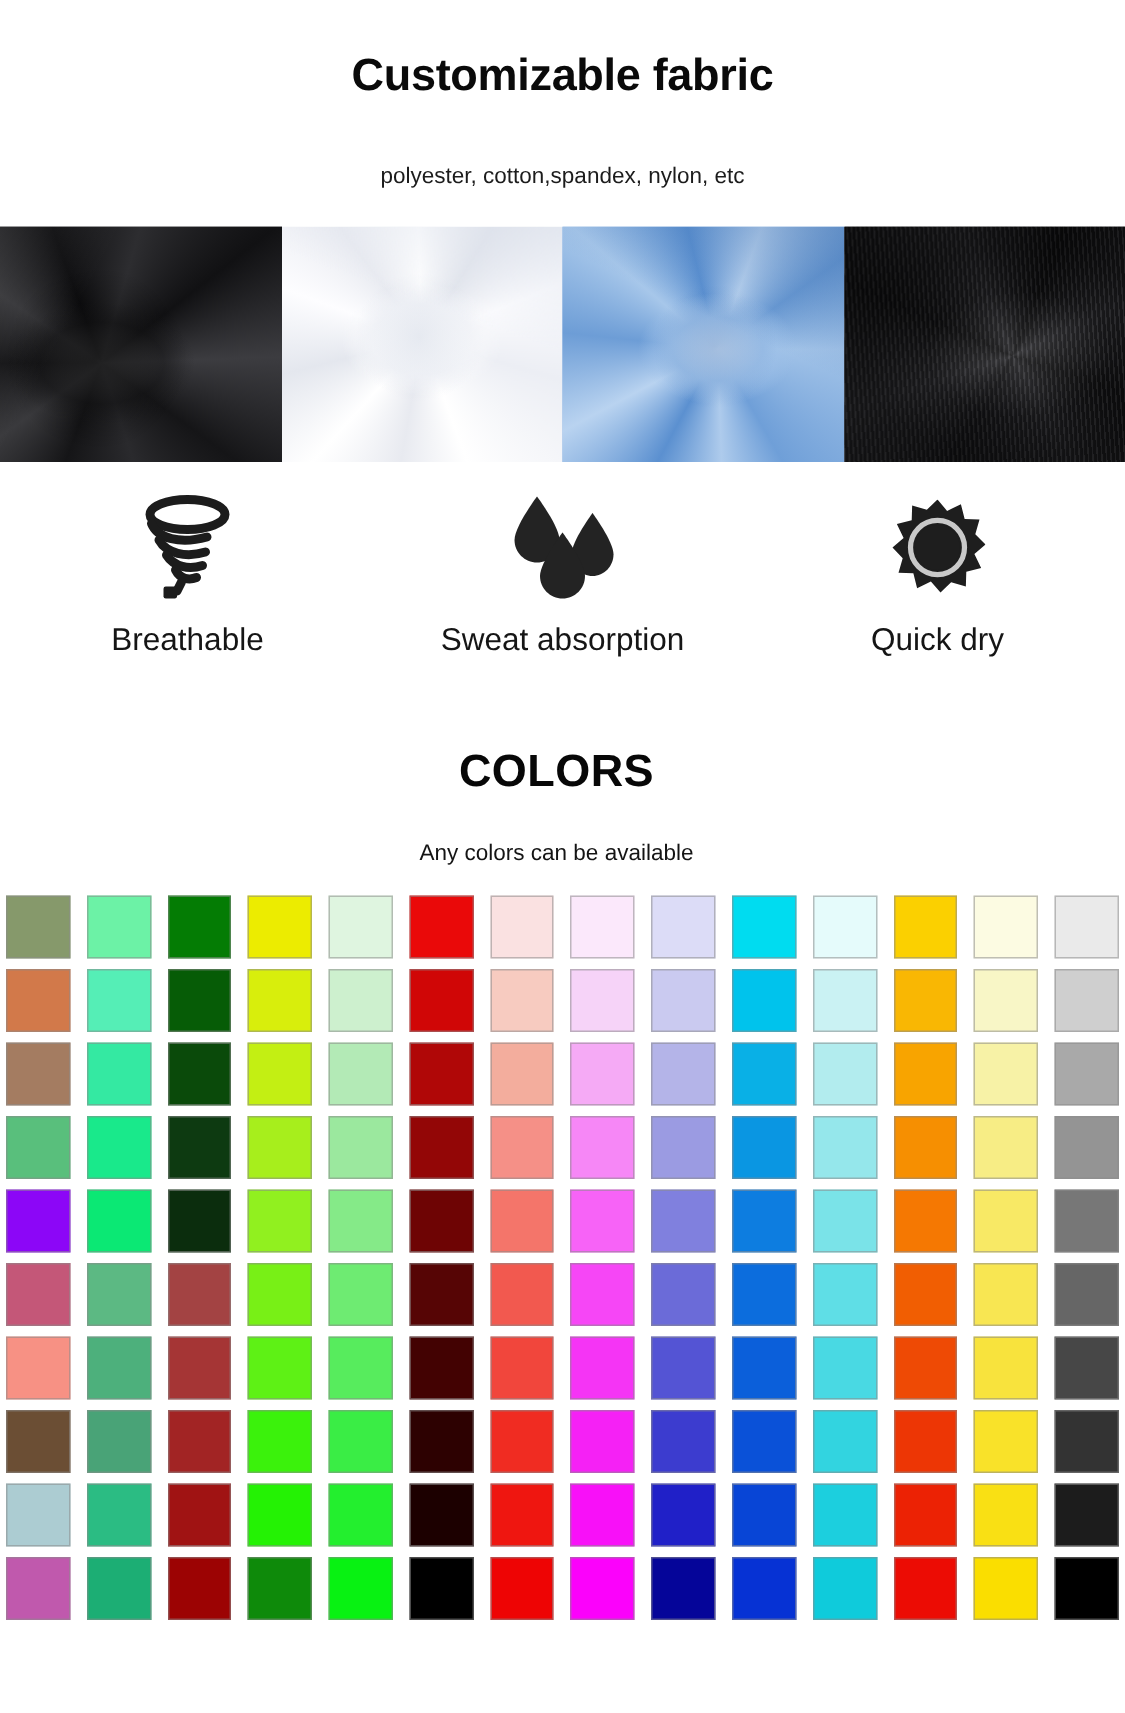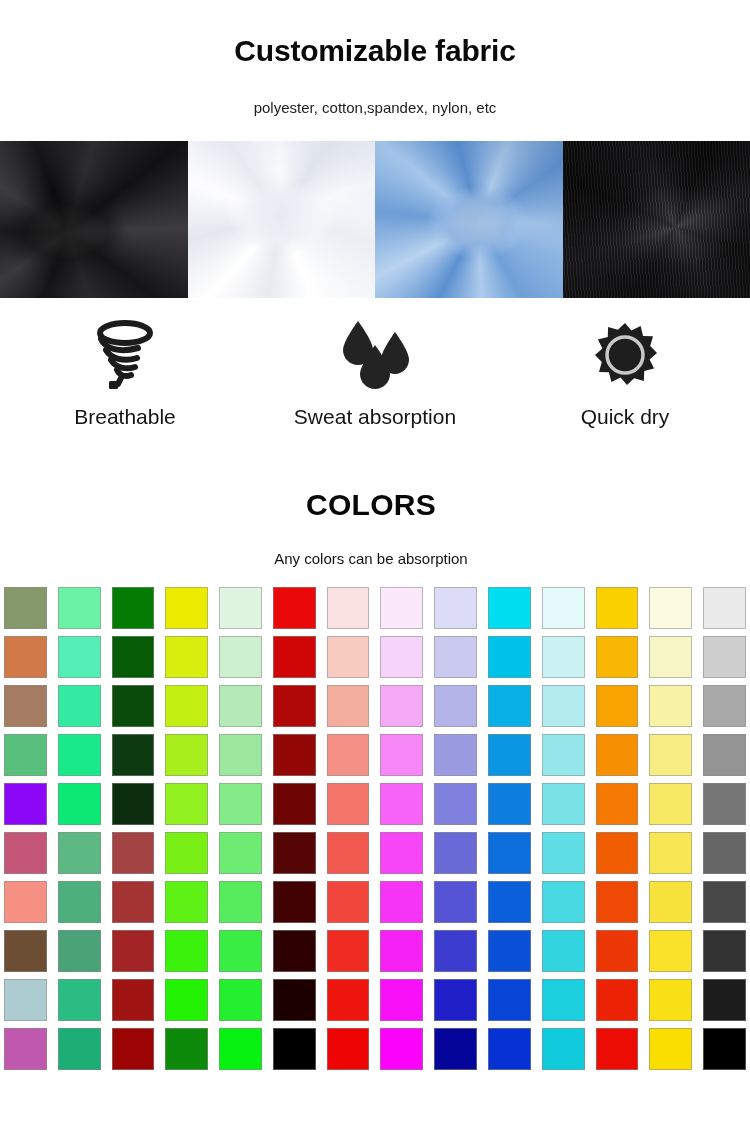--- a/index.html
+++ b/index.html
@@ -28,21 +28,21 @@
     font-weight: bold;
     letter-spacing: -0.2px;
     color: #0a0a0a;
     line-height: 1;
     margin: 0;
   }
   .header-subtitle {
     font-size: 15px;
     font-weight: normal;
     color: #1c1c1c;
-    margin: 6px;
+    margin: 16px;
     padding-top: 28px;
     line-height: 1;
   }
 
   
   .fabric-strip {
     display: flex;
     width: 750px;
     height: 157px;
     margin-top: 26px;
@@ -244,21 +244,21 @@
         <circle cx="32" cy="32" r="15" fill="#1e1e1e"></circle>
       </svg>
     </div>
     <div class="feature-label">Quick dry</div>
   </div>
 
 </div>
 
 <div class="colors-head">
   <h2 class="colors-title">COLORS</h2>
-  <p class="colors-sub">Any colors can be absorption</p>
+  <p class="colors-sub">Any colors can be available</p>
 </div>
 
 <div class="swatch-grid" id="swatch-grid">
     <div class="swatch" title="#86996b" style="background-color: rgb(134, 153, 107);"></div>
     <div class="swatch" title="#6cf2a6" style="background-color: rgb(108, 242, 166);"></div>
     <div class="swatch" title="#047c04" style="background-color: rgb(4, 124, 4);"></div>
     <div class="swatch" title="#ecec00" style="background-color: rgb(236, 236, 0);"></div>
     <div class="swatch" title="#dff5e0" style="background-color: rgb(223, 245, 224);"></div>
     <div class="swatch" title="#ea0909" style="background-color: rgb(234, 9, 9);"></div>
     <div class="swatch" title="#fae1e1" style="background-color: rgb(250, 225, 225);"></div>

